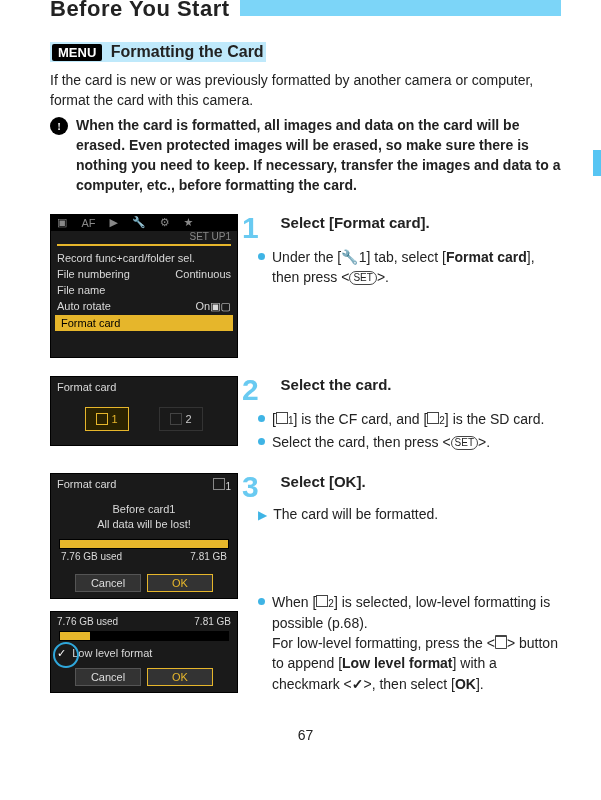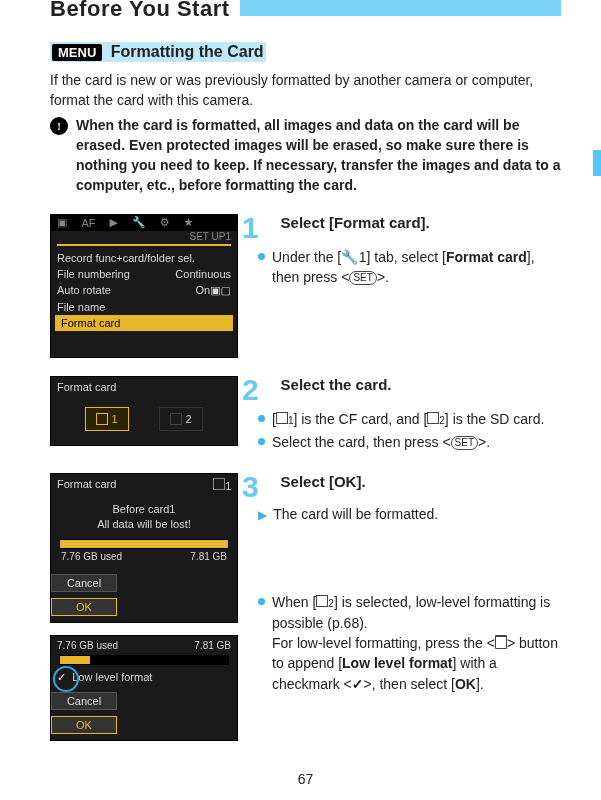--- a/index.html
+++ b/index.html
@@ -108,21 +108,21 @@
     width:42px; height:22px; border:1px solid #333;
     display:flex;align-items:center;justify-content:center;
     color:#ccc;
   }
   .cardbtn.sel { border-color:#e6b62b; background:#2a2200; color:#e6b62b;}
   .fmt-body { text-align:center; padding:6px 0 4px 0; line-height:1.3;}
   .bar-wrap { margin:4px 8px; }
   .bar { height:8px; background:#e6b62b; border:1px solid #000; }
   .bar.half { background:linear-gradient(90deg,#e6b62b 18%, #000 18%);}
   .bar-labels { display:flex; justify-content:space-between; font-size:10px; padding:2px 2px 4px 2px;gap:20px;}
-  .btn-row { display:flex; gap:6px; justify-content:center; padding:4px 0 6px 0;flex-direction:column;}
+  .btn-row { display:flex; gap:6px; justify-content:center; padding:4px 0 6px 0;}
   .cambtn {
     width:64px; text-align:center; padding:2px 0;
     background:#333; border:1px solid #555; color:#ddd;
   }
   .cambtn.sel { border-color:#e6b62b; color:#e6b62b;}
   .step-body { flex:1; }
   .stepnum {
     color:#69caf1; font-size:30px; font-weight:bold;
     margin-left:-6px; line-height:0.9;
     display:inline-block; vertical-align:top;
@@ -193,25 +193,25 @@
     <div class="cam-setline">SET UP1</div>
     <div class="cam-tab-line"></div>
     <div class="cam-row">
         <span>Record func+card/folder sel.</span>
       </div>
     <div class="cam-row">
         <span>File numbering</span>
         <span>Continuous</span>
       </div>
     <div class="cam-row">
+        <span>File name</span>
+      </div>
+    <div class="cam-row">
         <span>Auto rotate</span>
         <span><span>On</span>▣▢</span>
-      </div>
-    <div class="cam-row">
-        <span>File name</span>
       </div>
     <div class="cam-row sel">
         <span>Format card</span>
       </div>
     <div style="height:26px"></div>
   </div>
   <div class="step-body">
     <span class="stepnum">1</span>
     <span class="step-title">Select [Format card].</span>
     <ul class="bul">

